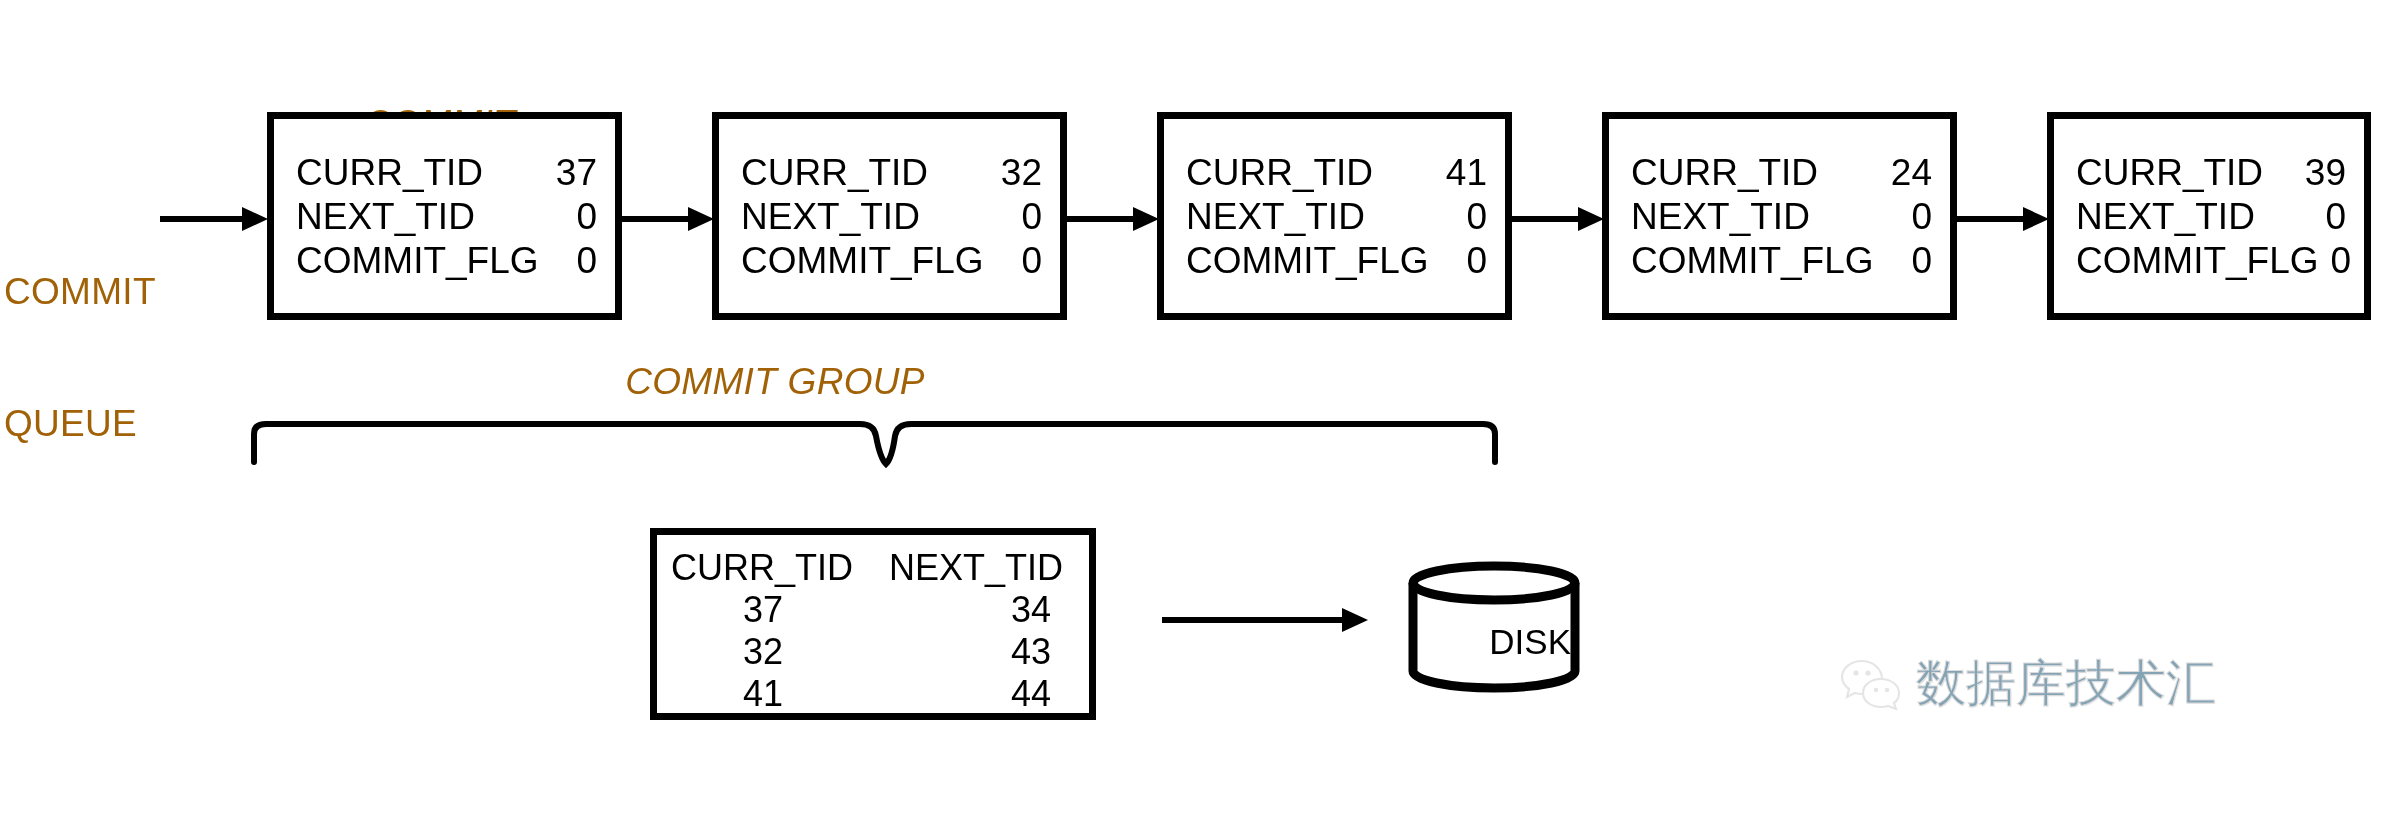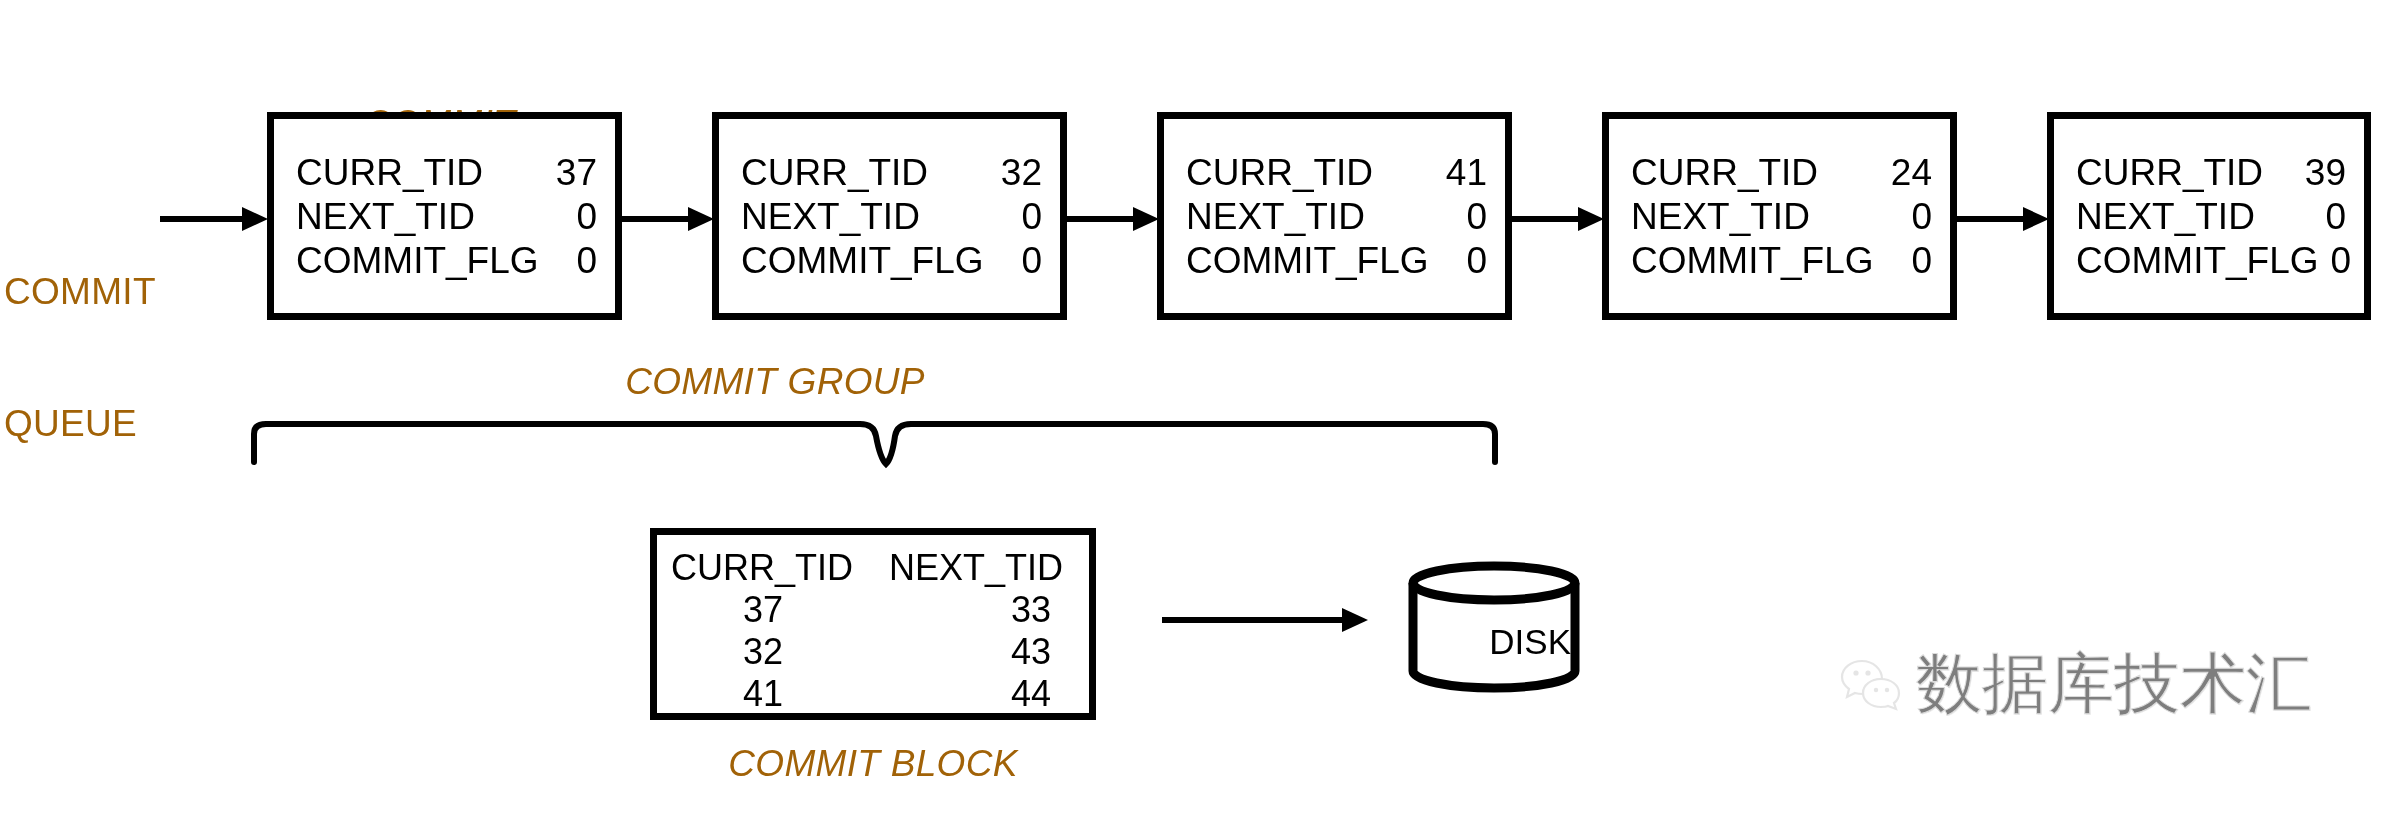--- a/index.html
+++ b/index.html
@@ -124,23 +124,23 @@
   #watermark {
     position: absolute;
     left: 1840px;
     top: 655px;
     display: flex;
     align-items: center;
     gap: 14px;
     opacity: 0.5;
   }
   #watermark-text {
-    font-size: 66px;
+    font-size: 50px;
     line-height: 56px;
-    color: #000000;
+    color: #0c4a6e;
     -webkit-text-stroke: 1px #b8b8b8;
     text-shadow: 1px 1px 0 #d8d8d8;
     white-space: pre;
   }
 </style>
 </head>
 <body>
 
 <div id="stage">
 
@@ -275,35 +275,34 @@
     <table id="commit-block-table">
       <thead>
         <tr>
           <th class="c1">CURR_TID</th>
           <th class="c2">NEXT_TID</th>
         </tr>
       </thead>
       <tbody>
         <tr>
           <td class="c1">37</td>
-          <td class="c2">33</td>
+          <td class="c2">34</td>
         </tr>
         <tr>
           <td class="c1">32</td>
           <td class="c2">43</td>
         </tr>
         <tr>
           <td class="c1">41</td>
           <td class="c2">44</td>
         </tr>
       </tbody>
     </table>
   </div>
 
-  <div class="abs label center" style="left:650px; top:742px; width:446px;">COMMIT BLOCK</div>
 
   <div class="arrow abs" style="left:1162px; top:608px; width:206px;">
     <div class="shaft" style="width:182px;"></div>
     <div class="head" style="left:180px;"></div>
   </div>
 
   <div id="disk">
     <svg width="178" height="134" viewBox="0 0 178 134">
       <path d="M 8,23 L 8,111" fill="none" stroke="#000" stroke-width="9"></path>
       <path d="M 170,23 L 170,111" fill="none" stroke="#000" stroke-width="9"></path>

